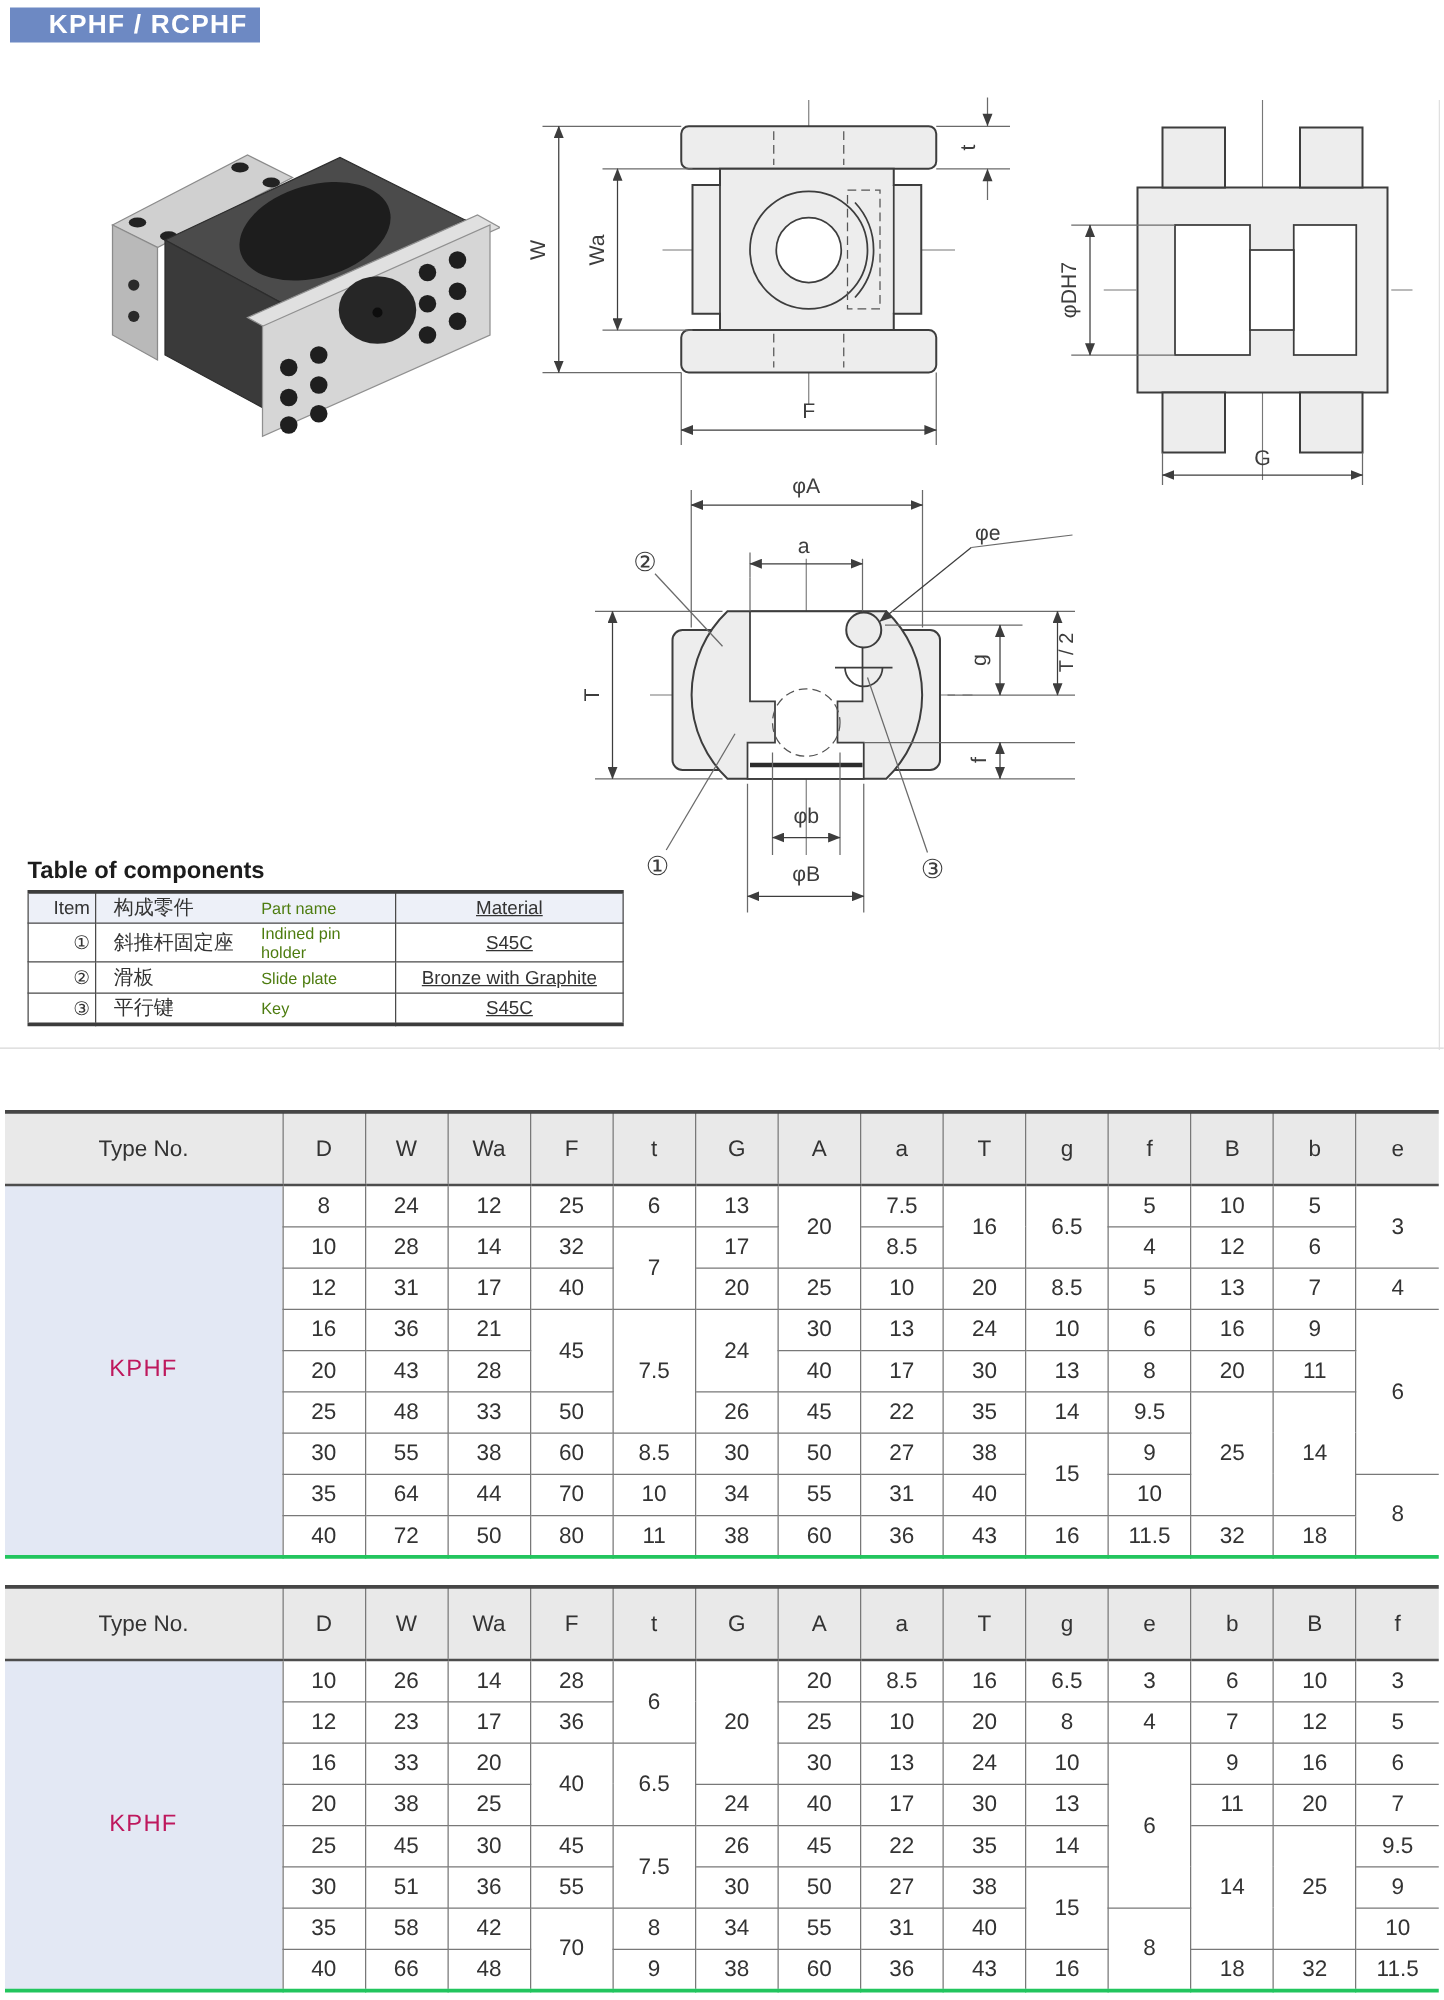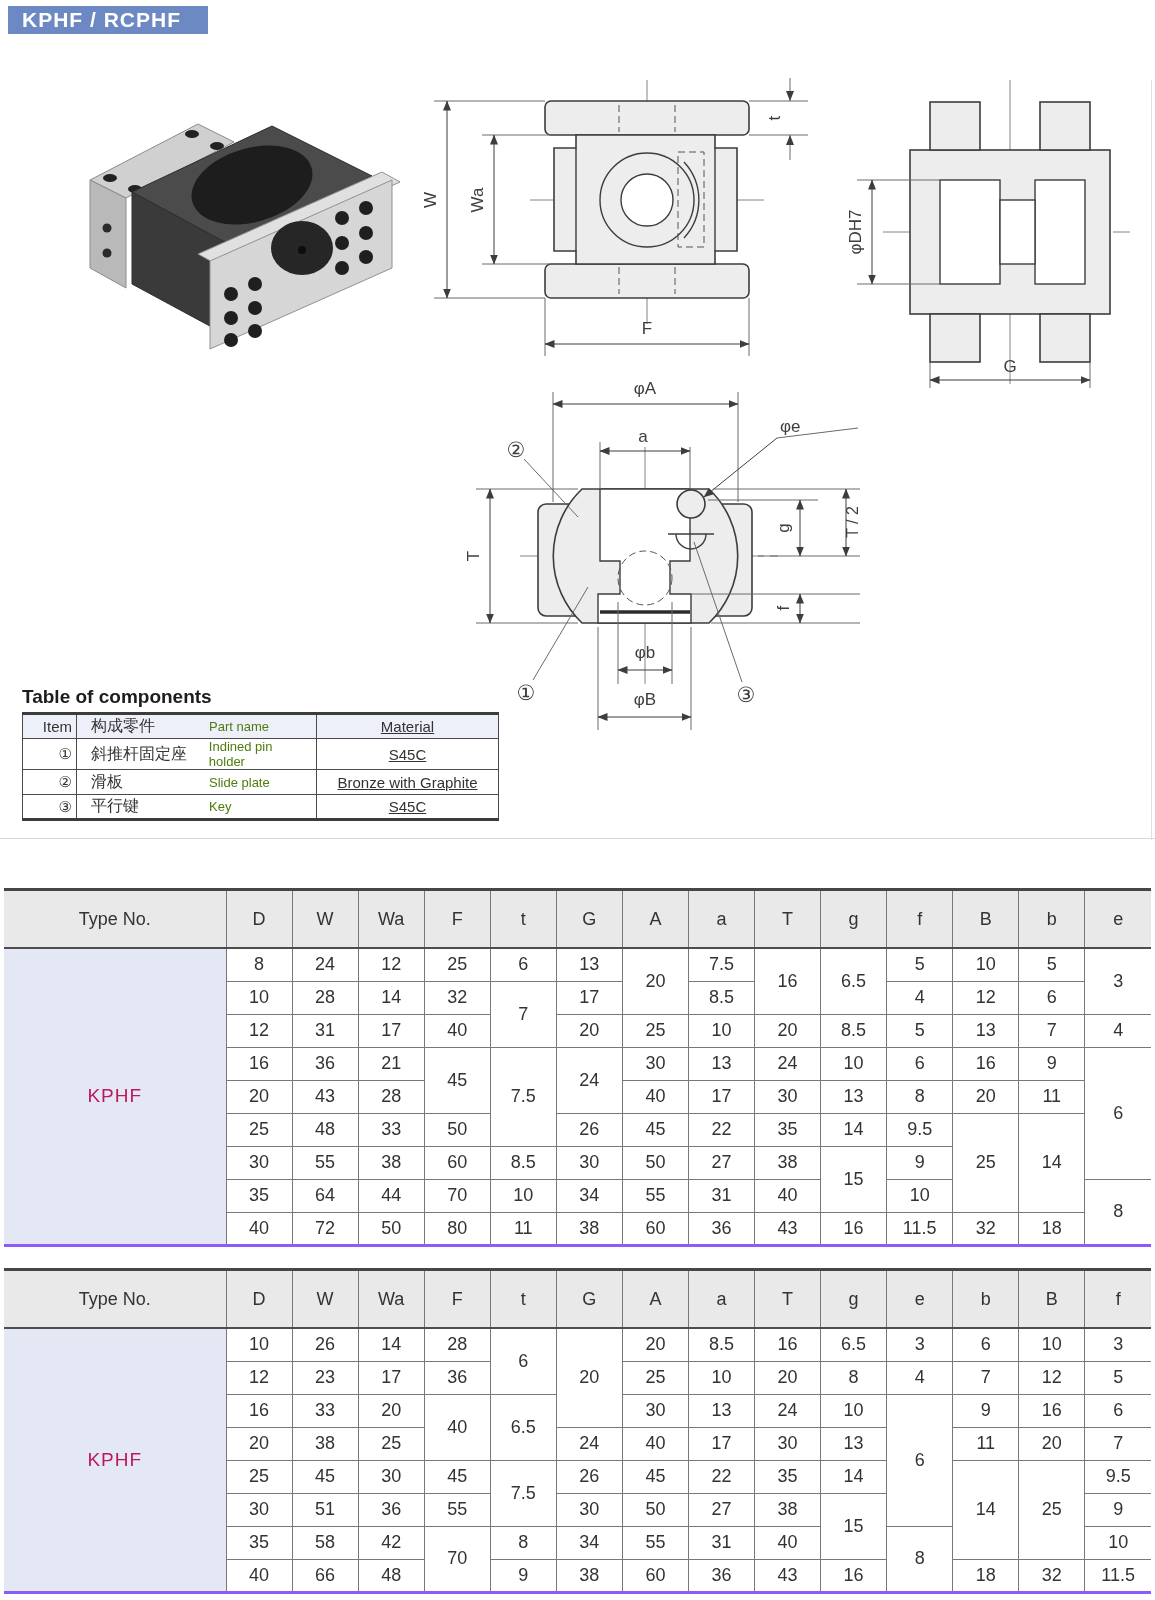--- a/index.html
+++ b/index.html
@@ -5,21 +5,21 @@
   html,body{margin:0;padding:0;}
   body{
     width:1155px;height:1600px;position:relative;overflow:hidden;
     background:#ffffff;font-family:"Liberation Sans",sans-serif;color:#333;
   }
   .abs{position:absolute;}
   
   .title-bar{
     left:8px;top:6px;width:200px;height:28px;background:#6d89c3;
     color:#fff;font-size:21px;font-weight:bold;line-height:28px;
-    padding-left:14px;letter-spacing:1px;box-sizing:border-box;
+    padding-left:31px;letter-spacing:1px;box-sizing:border-box;
   }
   
   .hline{left:0;top:838px;width:1155px;height:0;border-top:1px solid #d8d8d8;}
   .vline{left:1151px;top:80px;width:0;height:760px;border-left:1px solid #e0e0e0;}
   
   svg text{font-family:"Liberation Sans",sans-serif;}
   .dlabel{font-size:17px;fill:#3d3d3d;}
   .dlabel-s{font-size:16px;fill:#3d3d3d;}
   .callout{font-size:21px;fill:#3d3d3d;}
   .part{stroke:#3d3d3d;stroke-width:1.6;fill:#ededed;}
@@ -41,21 +41,21 @@
   .comp .c-part{width:240px;text-align:left;}
   .comp .c-mat{width:182px;text-align:center;font-size:15px;text-decoration:underline;}
   .comp .part-flex{display:flex;align-items:center;}
   .comp .cn{font-size:16px;width:128px;padding-left:10px;box-sizing:border-box;white-space:nowrap;}
   .comp .en{font-size:13px;color:#4d7c0f;}
   .comp td.c-item{font-size:15px;}
   
   table.spec{
     left:4px;width:1147px;border-collapse:collapse;table-layout:fixed;
     font-size:18px;color:#333;
-    border-top:3px solid #464646;border-bottom:3px solid #8b5cf6;
+    border-top:3px solid #464646;border-bottom:3px solid #22c55e;
   }
   .spec th,.spec td{border:1px solid #787878;text-align:center;padding:0;}
   .spec thead th{background:#e9e9e9;height:56px;font-weight:normal;font-size:18px;color:#333;border-bottom:2px solid #4d4d4d;}
   .spec tbody tr{height:33px;}
   .spec td{background:#fff;}
   .spec td.type-cell{background:#e3e8f4;color:#be185d;font-size:19px;border-left:none;letter-spacing:1px;}
   .spec thead th:first-child{border-left:none;}
   .spec th:last-child,.spec td:last-child{border-right:none;}
 </style>
 </head>

